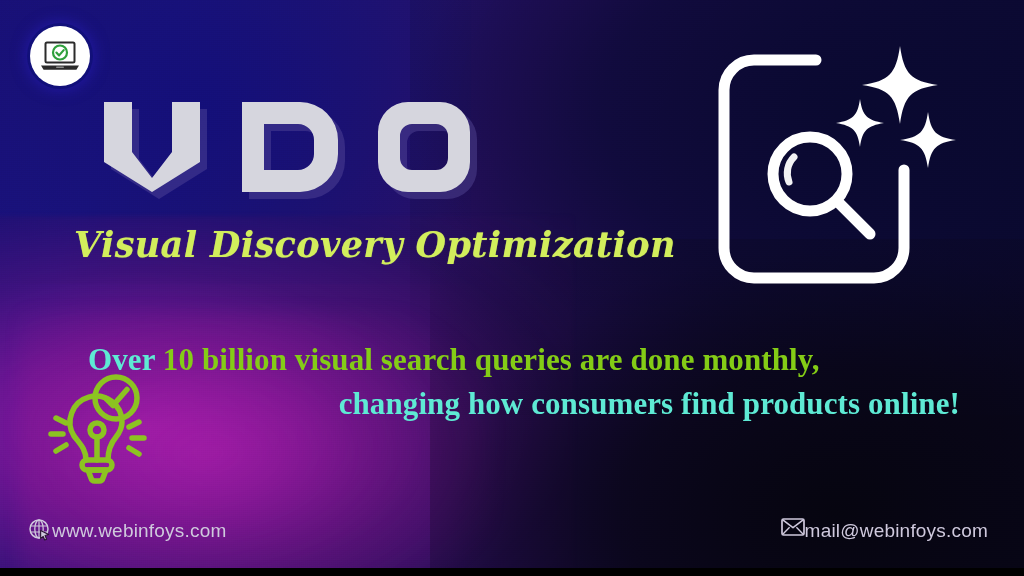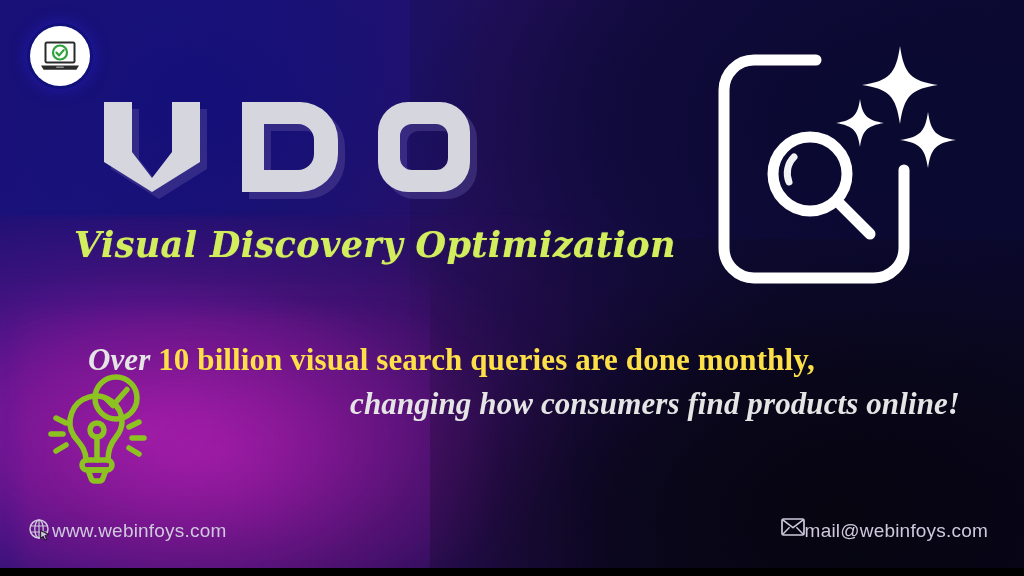--- a/index.html
+++ b/index.html
@@ -156,22 +156,22 @@
     font-family: "Liberation Serif", serif;
     font-weight: 700;
     font-size: 31px;
     line-height: 44px;
     letter-spacing: 0.1px;
     white-space: nowrap;
   }
   .hl-line { display: block; }
   .hl-line1 { text-align: left; padding-left: 8px; }
   .hl-line2 { text-align: right; padding-left: 68px; }
-  .hl-white { color: #e5e5e5; font-style: italic; }
-  .hl-green { color: #fde047; }
+  .hl-white { color: #5eead4; }
+  .hl-green { color: #84cc16; }
 
   
   .bulb {
     position: absolute;
     left: 40px; top: 374px;
     width: 108px; height: 118px;
   }
   .bulb svg { display: block; width: 100%; height: 100%; }
 
   

